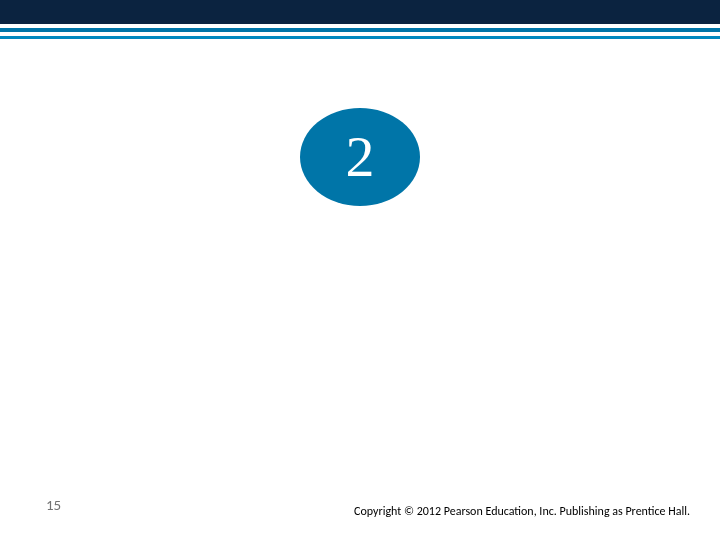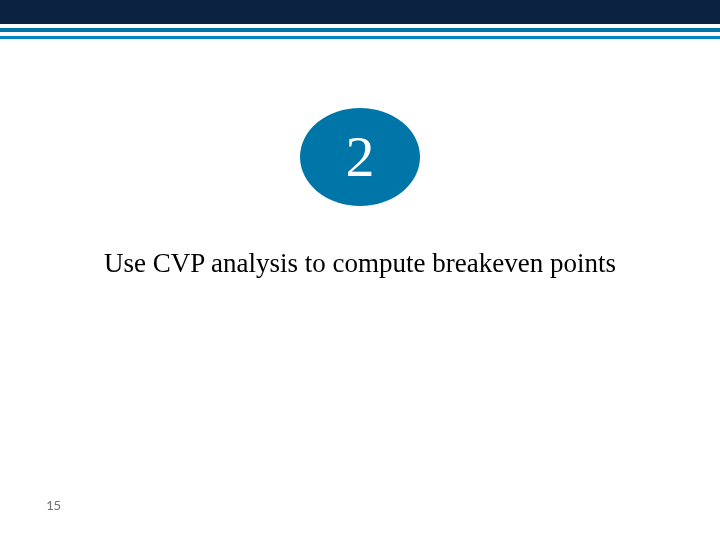--- a/index.html
+++ b/index.html
@@ -86,15 +86,15 @@
 <body>
 
 <div class="top-band"></div>
 <div class="rule-dark"></div>
 <div class="rule-light"></div>
 
 <div class="content">
   <div class="badge">
     <span class="badge-text">2</span>
   </div>
-  <div class="heading">Use CVP analysis to compute breakeven points</div>
   <div class="page-number">15</div>
+  <div class="copyright">Copyright © 2012 Pearson Education, Inc. Publishing as Prentice Hall.</div>
 </div>
 
 </body></html>

